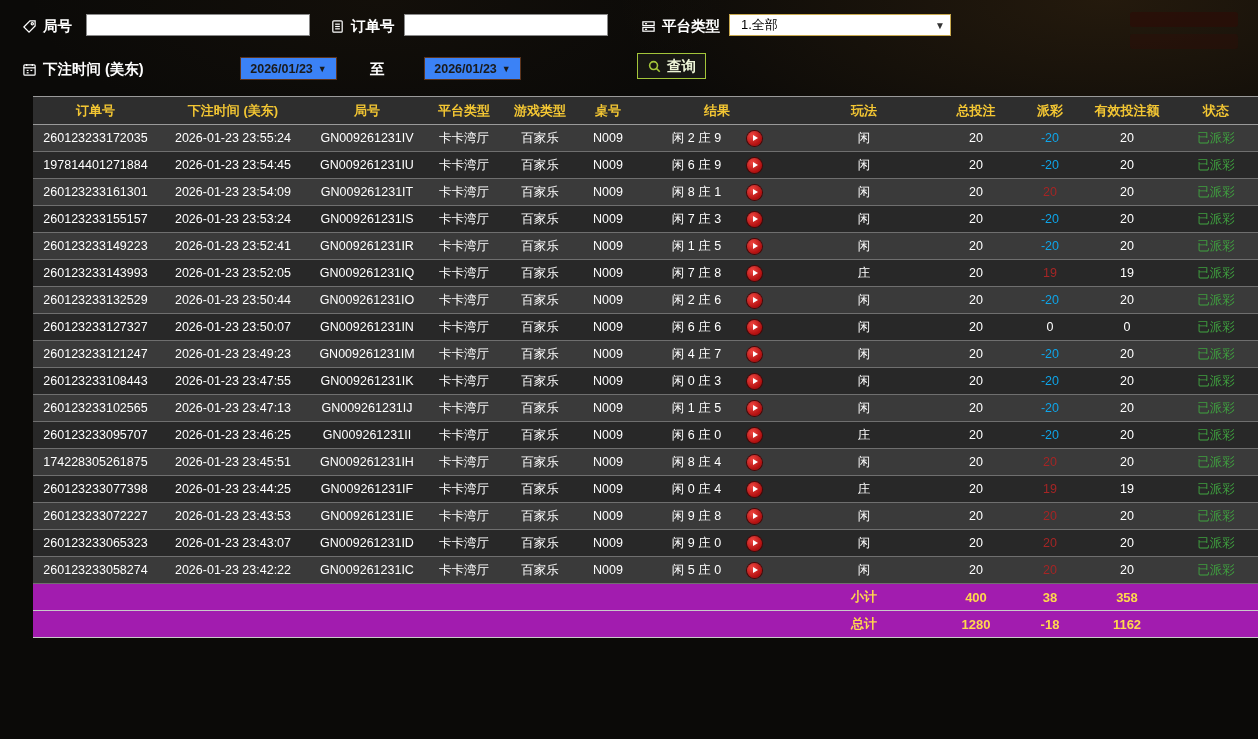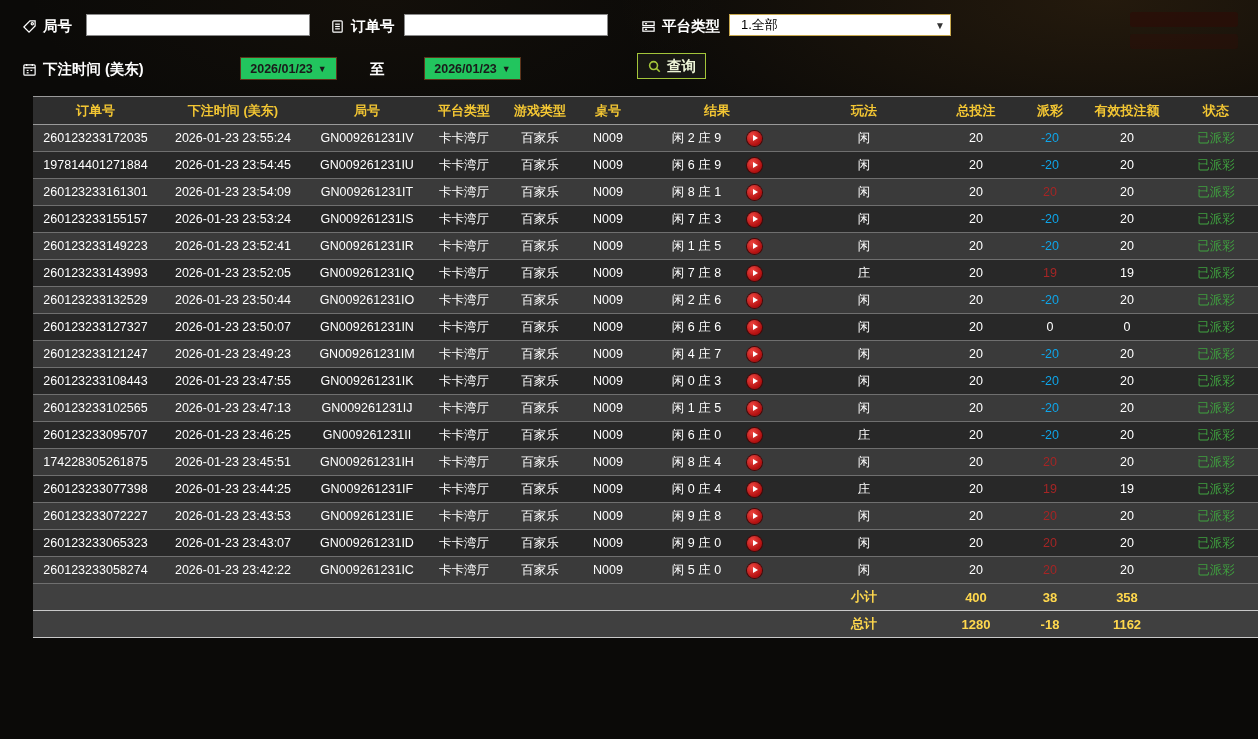--- a/index.html
+++ b/index.html
@@ -29,21 +29,21 @@
   .f-platform-group { left:641px; top:17px; }
   .fselect {
     position:absolute; left:729px; top:14px; width:222px; height:22px;
     background:#fff; color:#000; border:1px solid #c8a94f; cursor:pointer;
     display:flex; align-items:center; font-size:13px; padding-left:11px;
   }
   .sel-arrow { margin-left:auto; padding-right:5px; font-size:10px; color:#333; }
   .f-time-group { left:22px; top:60px; }
   .fdate {
     position:absolute; top:57px; width:97px; height:23px;
-    background:#22c55e; border:1px solid #5d341c; color:#1a1a1a;
+    background:#3b82f6; border:1px solid #5d341c; color:#1a1a1a;
     font-weight:bold; font-size:12.5px; font-family:inherit;
     display:flex; align-items:center; justify-content:center; gap:5px; cursor:pointer;
   }
   .f-date-from { left:240px; }
   .f-date-to   { left:424px; }
   .f-to { left:370px; top:60px; }
   .query-btn {
     position:absolute; left:637px; top:53px; height:26px; padding:0 9px;
     display:inline-flex; align-items:center; gap:5px;
     background:#171713; border:1px solid #a3c53a; color:#eef6d8;
@@ -74,21 +74,21 @@
   }
   .play-icon .tri {
     width:0; height:0; border-left:5px solid #fff;
     border-top:3.5px solid transparent; border-bottom:3.5px solid transparent; margin-left:2px;
   }
   .payout.neg  { color:#0ea5e9;text-align:center; }
   .payout.pos  { color:#a52525; }
   .payout.zero { color:#ffffff; }
   .status { color:#3fa03f; }
   tfoot td {
-    height:27px; background:#404040; color:#ffd84d; font-weight:bold; font-size:13px;
+    height:27px; background:#a21caf; color:#ffd84d; font-weight:bold; font-size:13px;
     text-align:center; border-top:1px solid #c9c9c9;
   }
   tfoot tr:last-child td { border-bottom:1px solid #c9c9c9; }
 </style>
 </head>
 <body>
 
 <div class="page">
 
   <div class="topbar">

